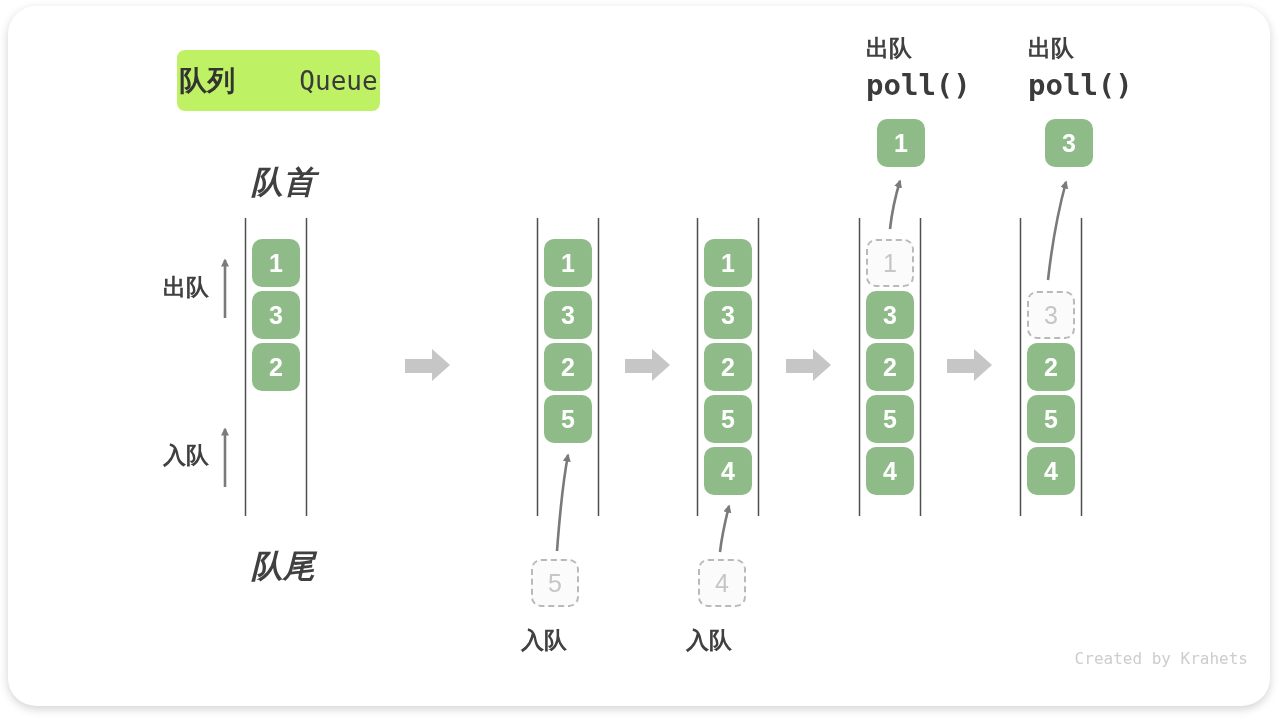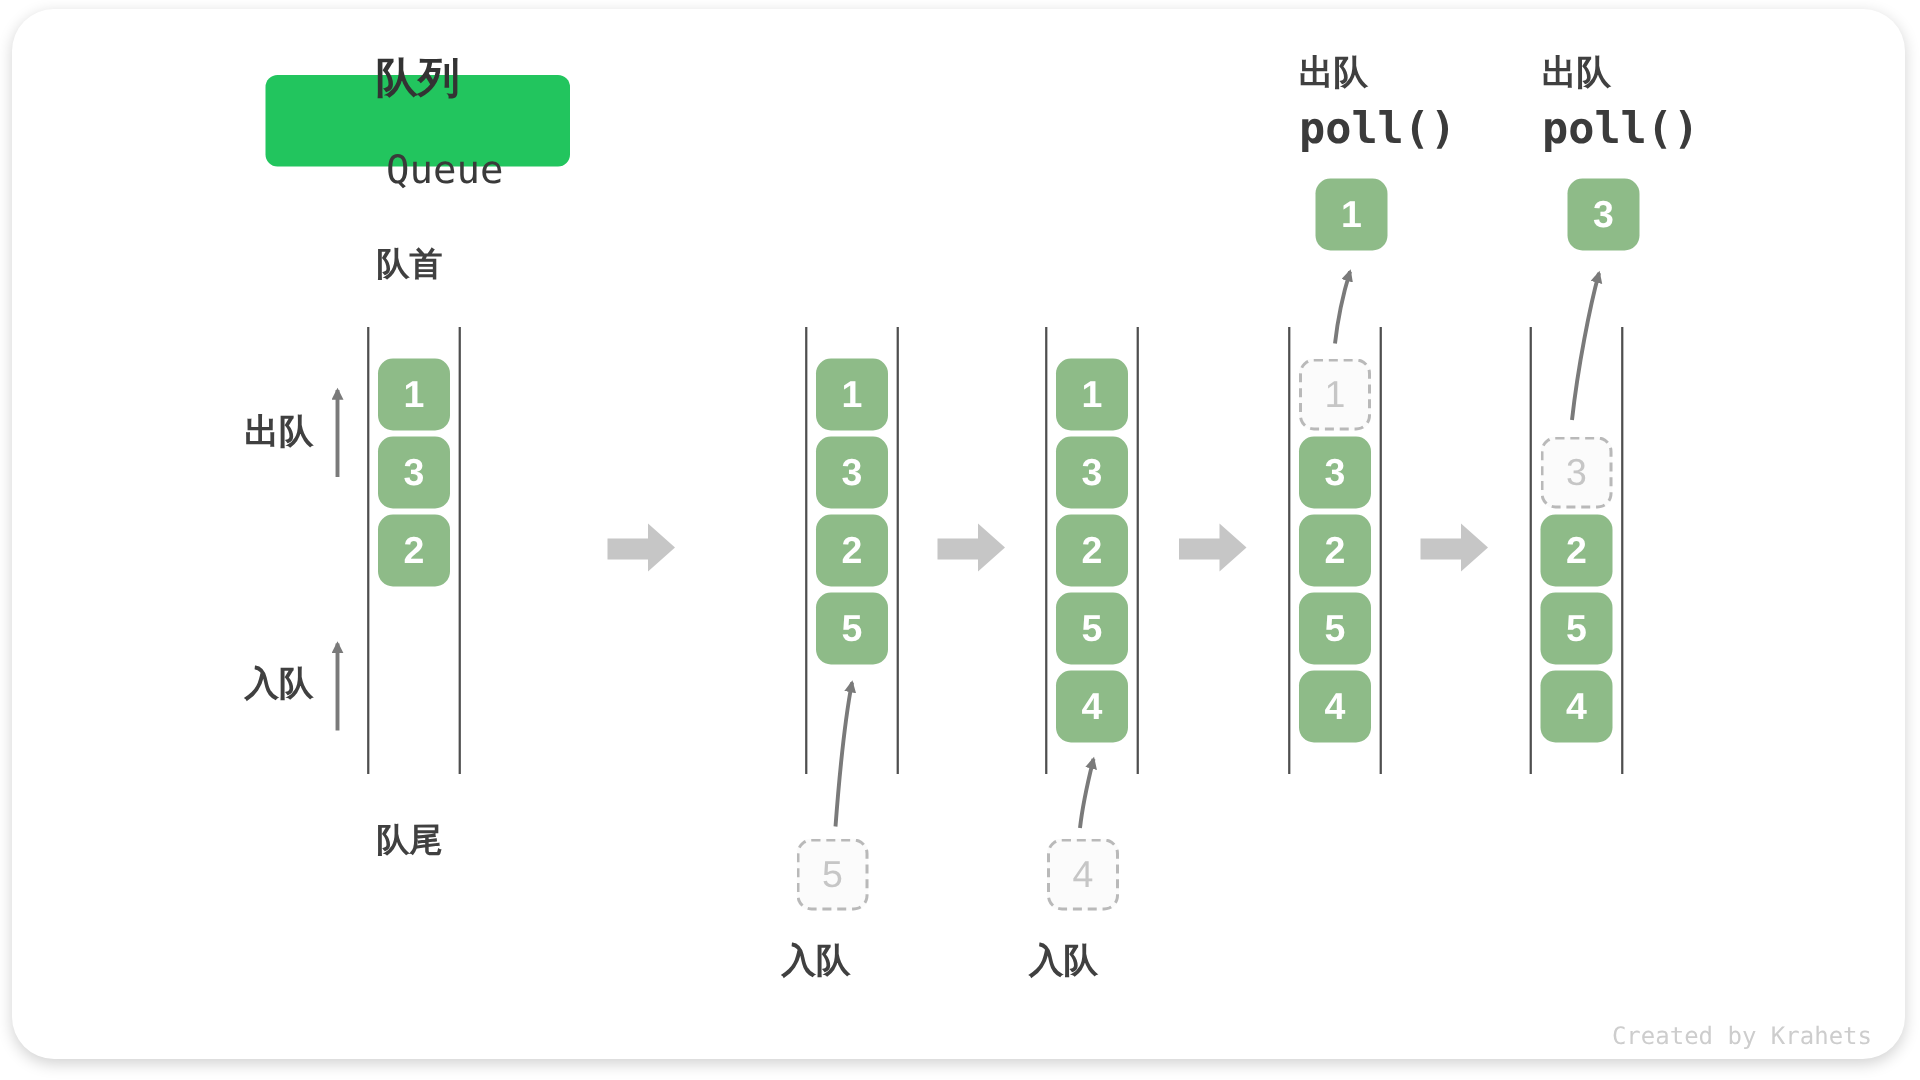--- a/index.html
+++ b/index.html
@@ -9,41 +9,41 @@
     background:#ffffff;
   }
   .card{
     position:absolute;left:8px;top:6px;width:1262px;height:700px;
     background:#ffffff;border-radius:28px;
     box-shadow:0 3px 10px rgba(0,0,0,0.18);
   }
   .overlay{position:absolute;left:0;top:0;width:1280px;height:720px;pointer-events:none;}
   .title-box{
     position:absolute;left:169px;top:44px;width:203px;height:61px;
-    background:#22c55e;border-radius:8px;
-    display:flex;align-items:center;justify-content:center;gap:28px;flex-direction:column;
+    background:#bef264;border-radius:8px;
+    display:flex;align-items:center;justify-content:center;gap:28px;
   }
   .title-zh{font-size:28px;font-weight:700;color:#333333;}
   .title-en{font-family:"DejaVu Sans Mono","Liberation Mono",monospace;font-size:26px;font-weight:500;color:#3a3a3a;margin-left:36px;}
   .cn-label{position:absolute;font-size:23px;font-weight:600;color:#404040;white-space:nowrap;}
-  .fr-label{font-size:22px;}
+  .fr-label{font-size:32px;font-style:italic;}
   .qbox{
     position:absolute;width:48px;height:48px;border-radius:10px;
     background:#8ebb88;color:#ffffff;font-weight:700;font-size:25px;
     display:flex;align-items:center;justify-content:center;box-sizing:border-box;
   }
   .qbox.ghost{
     background:#fbfbfb;border:2px dashed #b9b9b9;color:#c6c6c6;font-weight:400;
   }
   .op-block{position:absolute;white-space:nowrap;}
   .op-line1{font-size:23px;font-weight:600;color:#404040;line-height:37px;}
   .op-line2{font-family:"DejaVu Sans Mono","Liberation Mono",monospace;font-size:29px;font-weight:600;color:#3b3b3b;line-height:37px;}
   .op-arg{color:#56a04c;font-weight:700;}
   .watermark{
-    position:absolute;left:1040px;top:675px;width:200px;text-align:right;
+    position:absolute;left:1040px;top:643px;width:200px;text-align:right;
     font-family:"DejaVu Sans Mono","Liberation Mono",monospace;
     font-size:16px;color:#cdcdcd;
   }
 </style>
 </head>
 <body>
 
 <div class="canvas">
   <div class="card">
 

